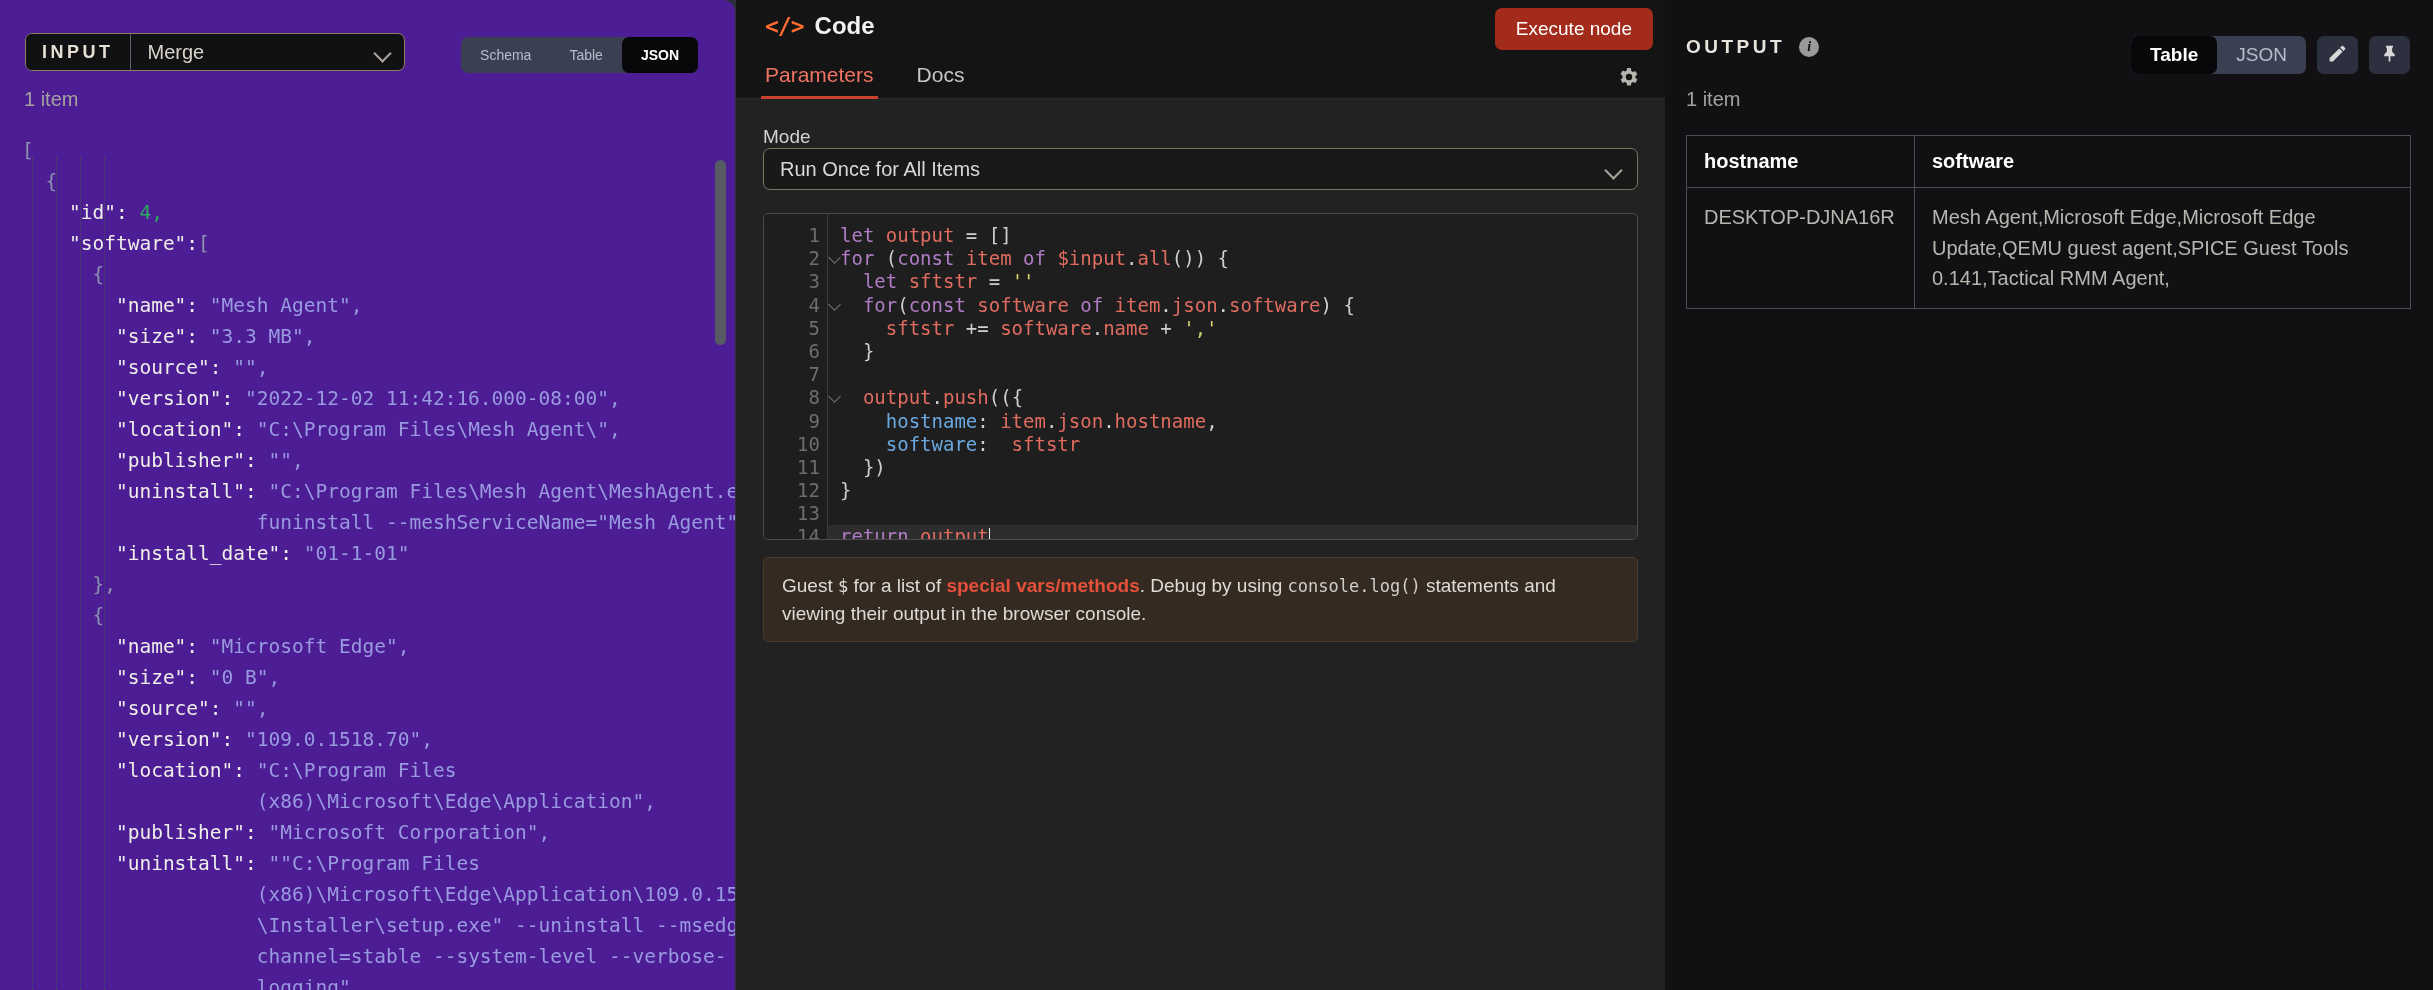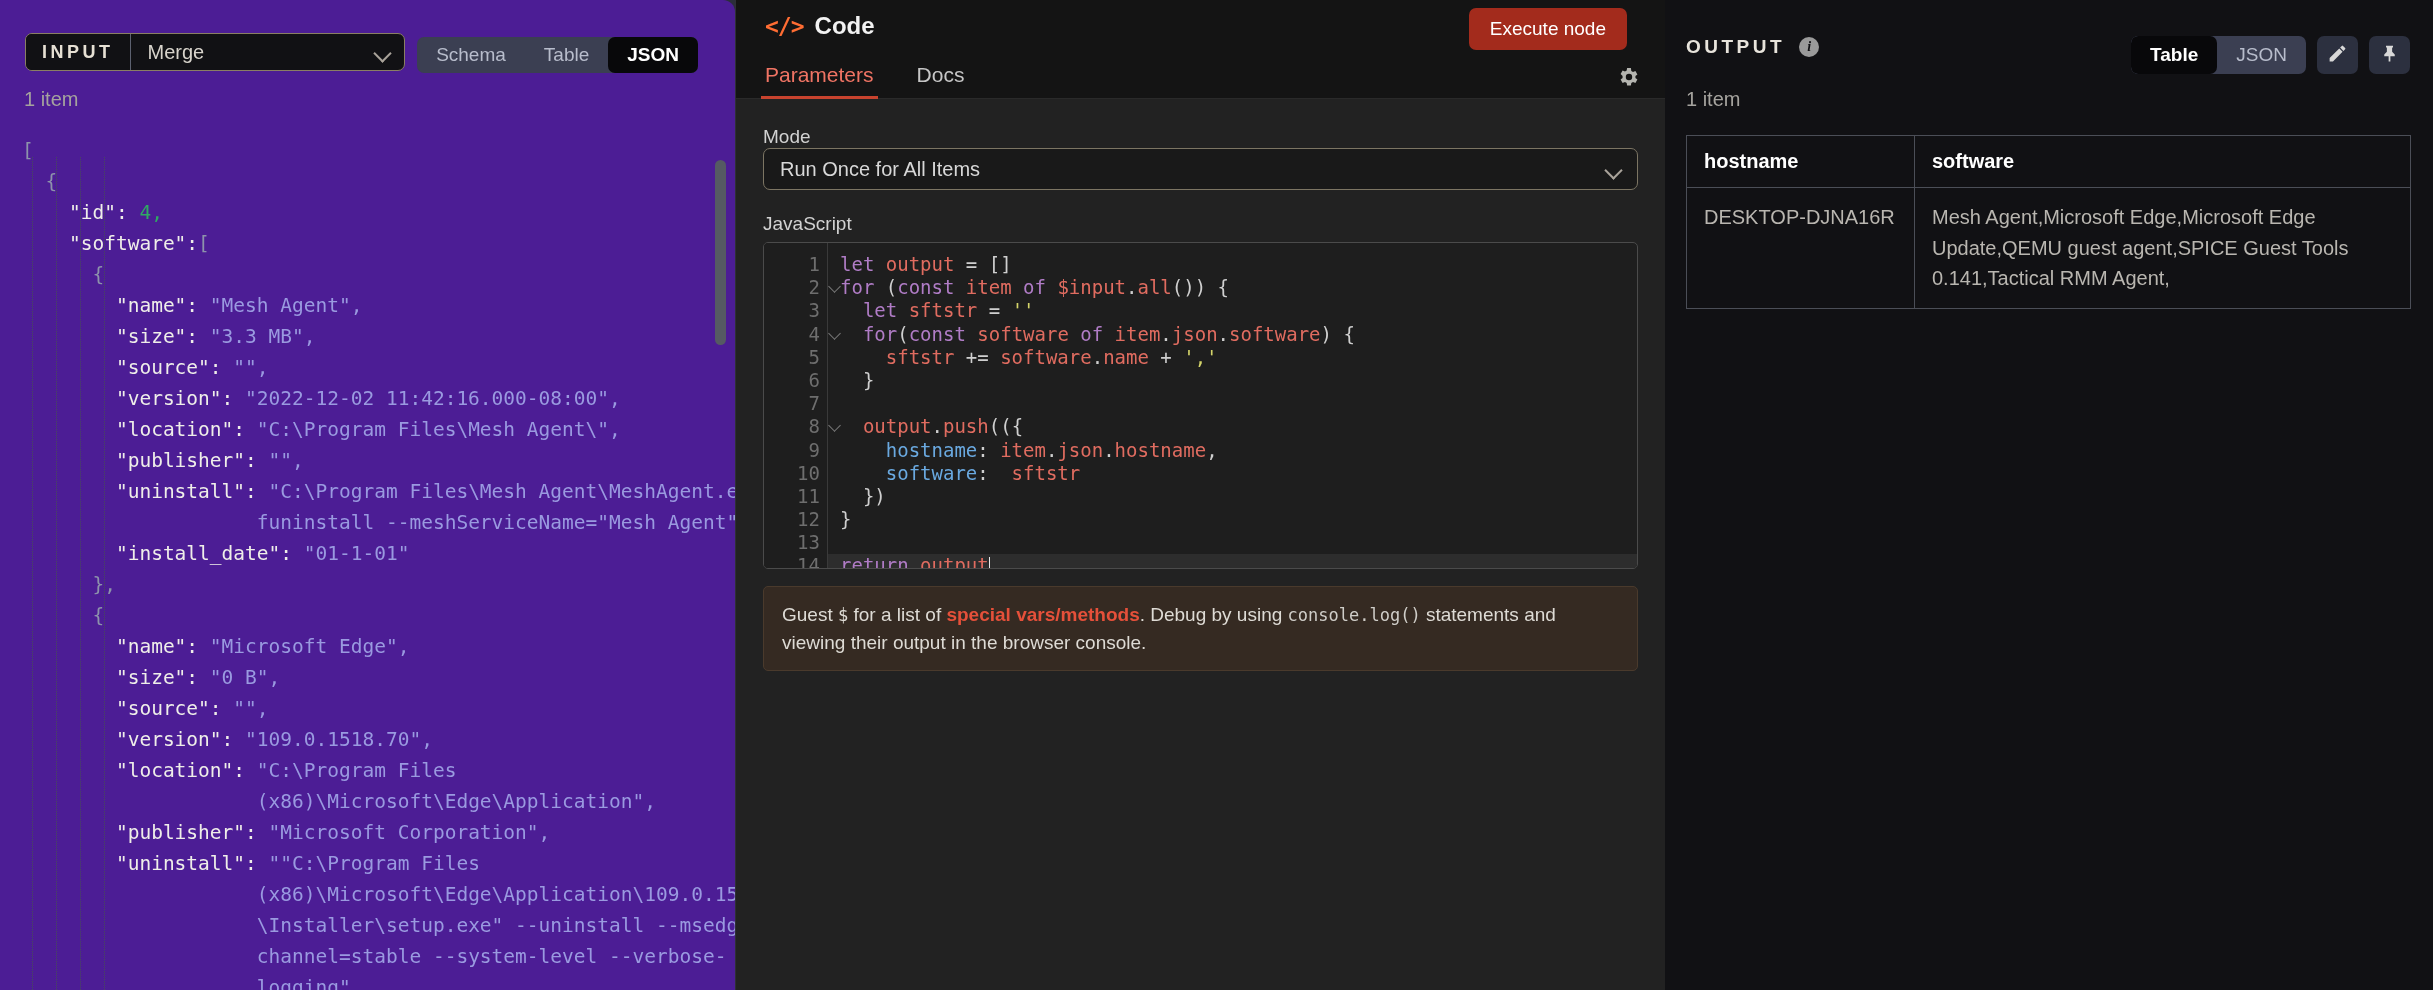--- a/index.html
+++ b/index.html
@@ -54,21 +54,21 @@
     border-right: 2px solid #a9a39a; border-bottom: 2px solid #a9a39a;
     transform: rotate(45deg);
   }
   .seg-group {
     position: absolute; right: 37px; top: 37px;
     display: flex; background: #3b3f52; border-radius: 7px;
     padding: 0; height: 36px; align-items: stretch;
   }
   .seg {
     display: flex; align-items: center; justify-content: center;
-    padding: 16px 19px; font-size: 19px; color: #b8bdcc;
+    padding: 16px 19px; font-size: 14px; color: #b8bdcc;
     border-radius: 7px; cursor: pointer;
   }
   .seg.active { background: #08080a; color: #ffffff; font-weight: 600; }
 
   .item-count {
     font-size: 20px; color: #a5a39e; margin: 0 0 14px 24px;
   }
   .json-view {
     position: absolute; left: 0; top: 135px; right: 0; bottom: 0;
     overflow: hidden;
@@ -107,21 +107,21 @@
     padding: 0 0 0 29px; position: relative;
     background: #141414;
   }
   .code-icon {
     font-family: "DejaVu Sans Mono", monospace;
     color: #ff6d33; font-size: 23px; font-weight: 700;
     margin-right: 11px; letter-spacing: -1px;
   }
   .code-title { color: #f2f2f2; font-size: 24px; font-weight: 600; }
   .exec-btn {
-    position: absolute; right: 38px; top: 8px;
+    position: absolute; right: 12px; top: 8px;
     background: #a32b1c; color: #fff;
     border: none; border-radius: 7px;
     font-size: 19px; padding: 10px 21px;
     font-family: "Liberation Sans", sans-serif;
     cursor: pointer;
   }
   .tabs-row {
     height: 47px; background: #141414;
     display: flex; align-items: flex-end; position: relative;
     border-bottom: 1px solid #2a2a2a;
@@ -286,21 +286,20 @@
       </span>
     </div>
 
     <div class="code-body">
       <div class="field-label">Mode</div>
       <div class="mode-select">
         <span>Run Once for All Items</span>
         <span class="chev"></span>
       </div>
 
-      <div class="js-label">JavaScript</div>
       <div class="editor">
         <div class="gutter" id="gutter">
             <div class="ln">1</div>
             <div class="ln">2<span class="fold"></span></div>
             <div class="ln">3</div>
             <div class="ln">4<span class="fold"></span></div>
             <div class="ln">5</div>
             <div class="ln">6</div>
             <div class="ln">7</div>
             <div class="ln">8<span class="fold"></span></div>

